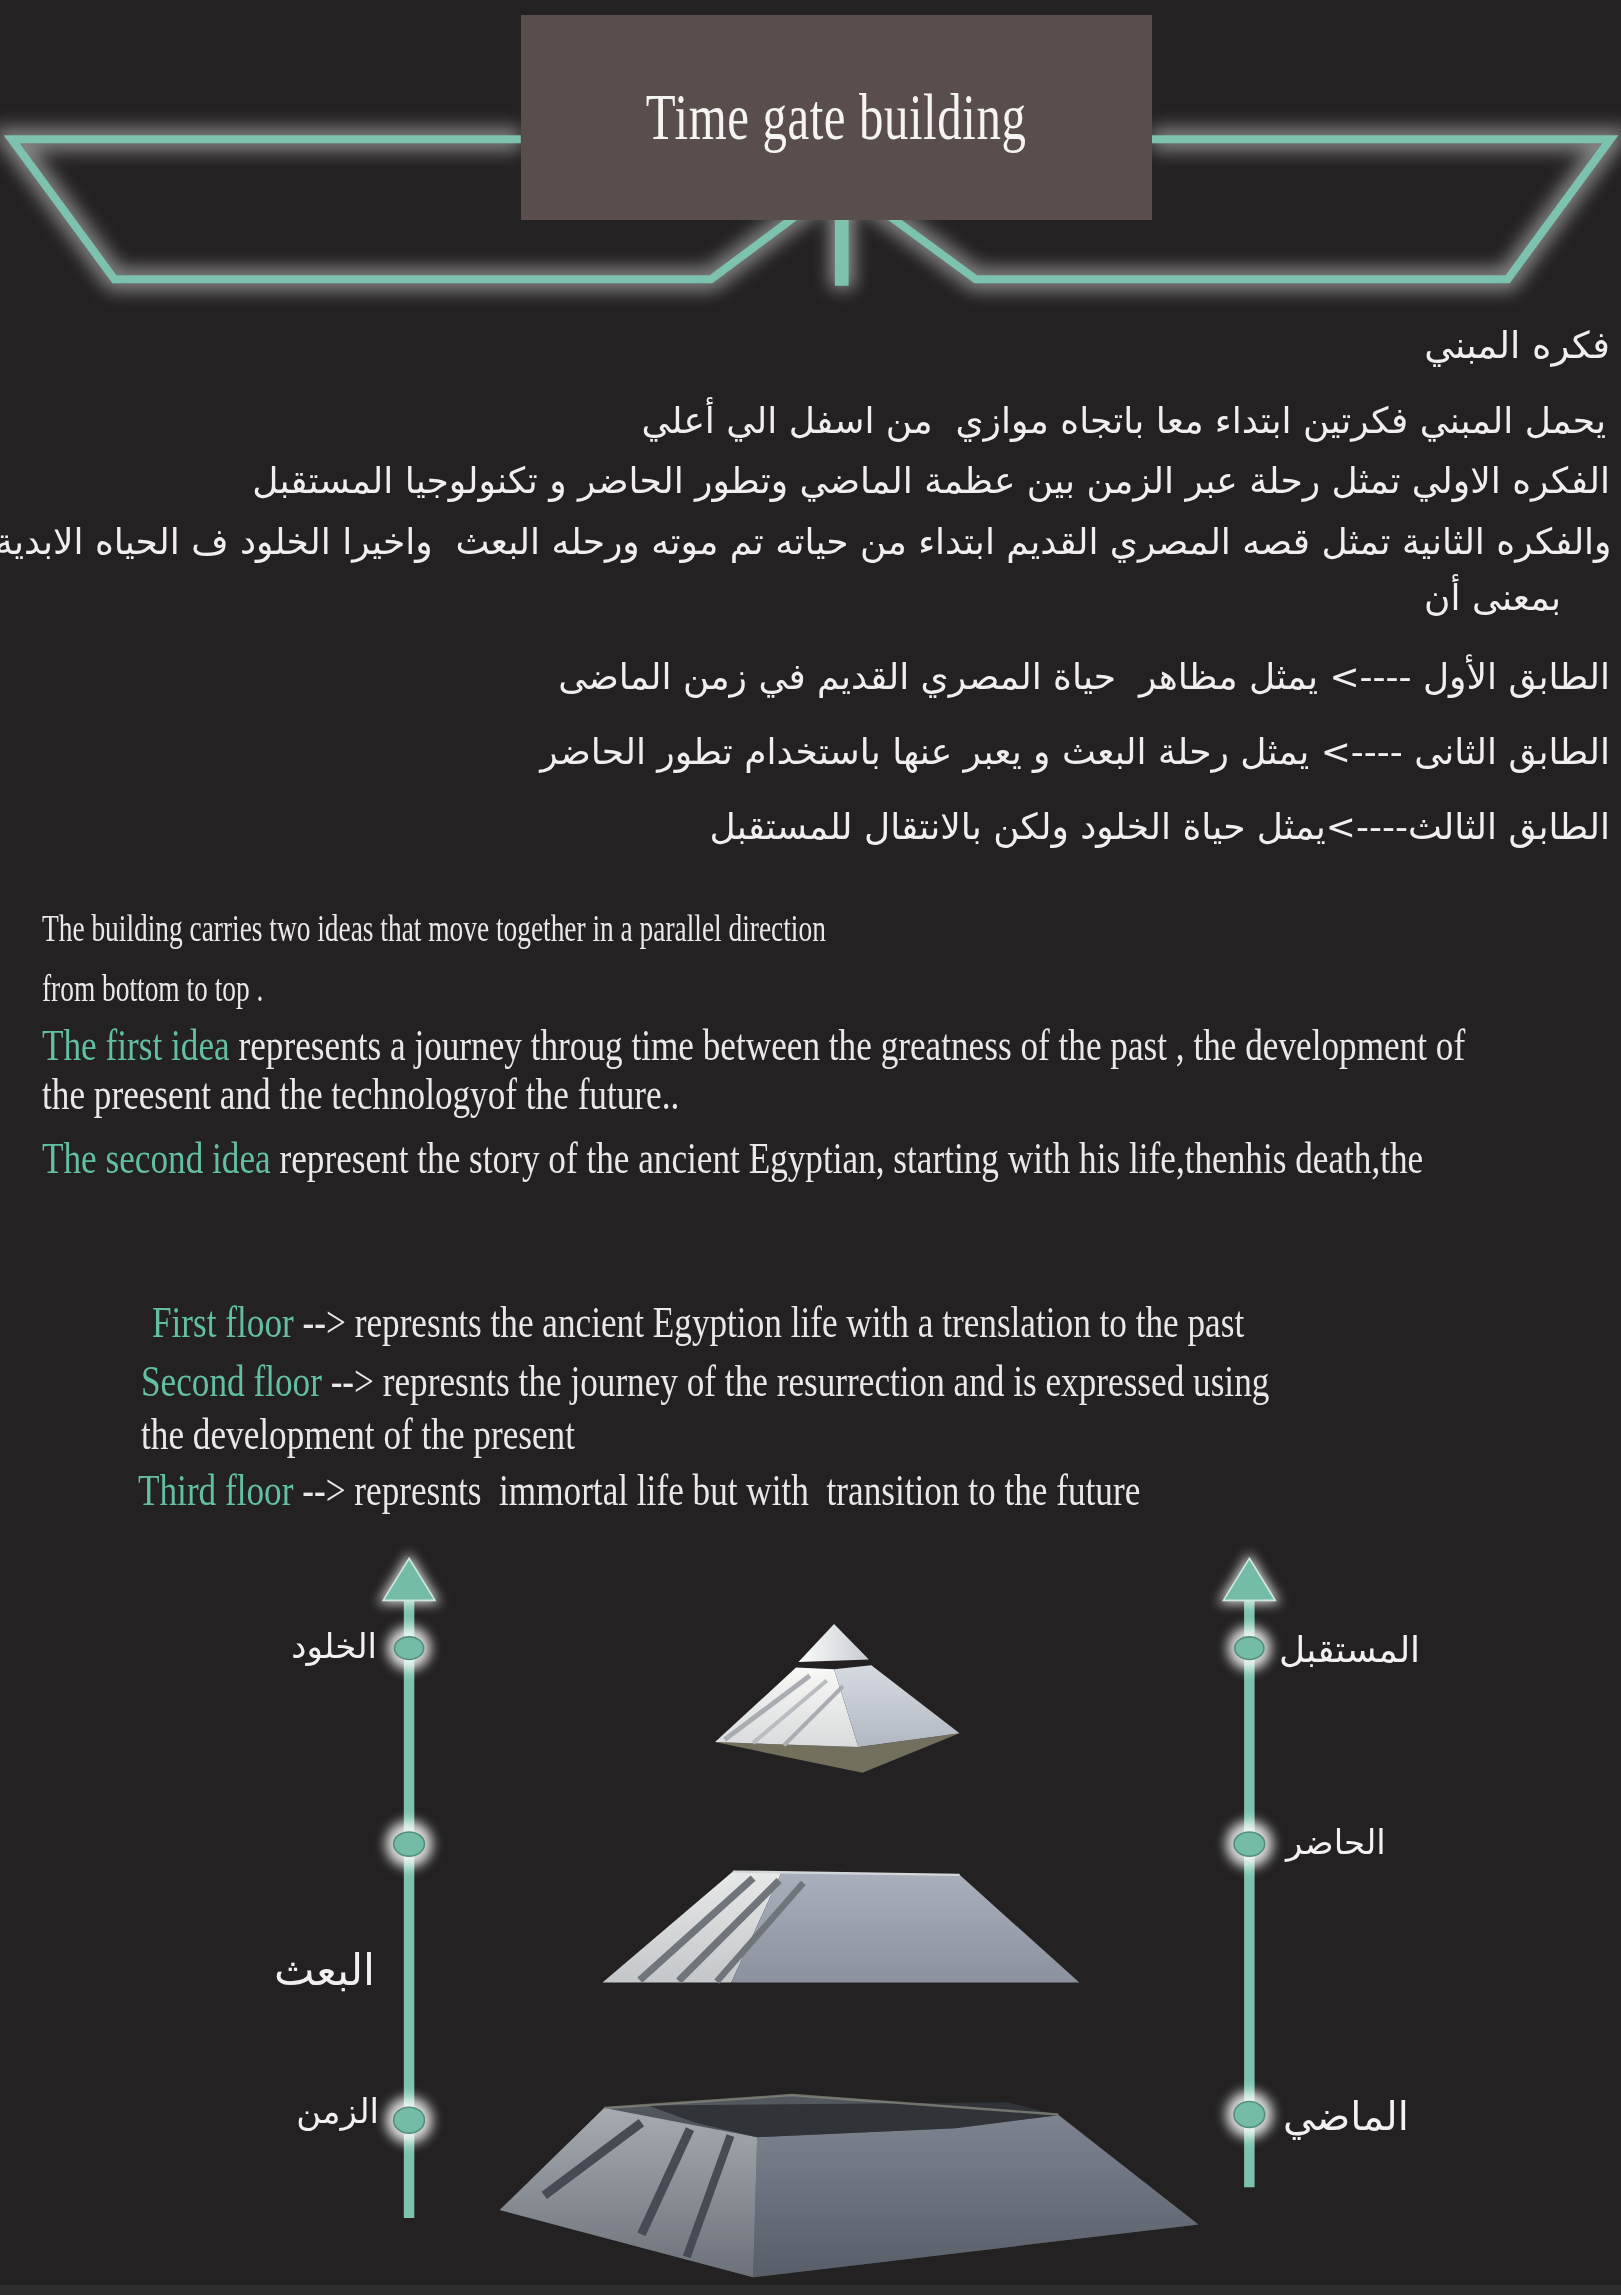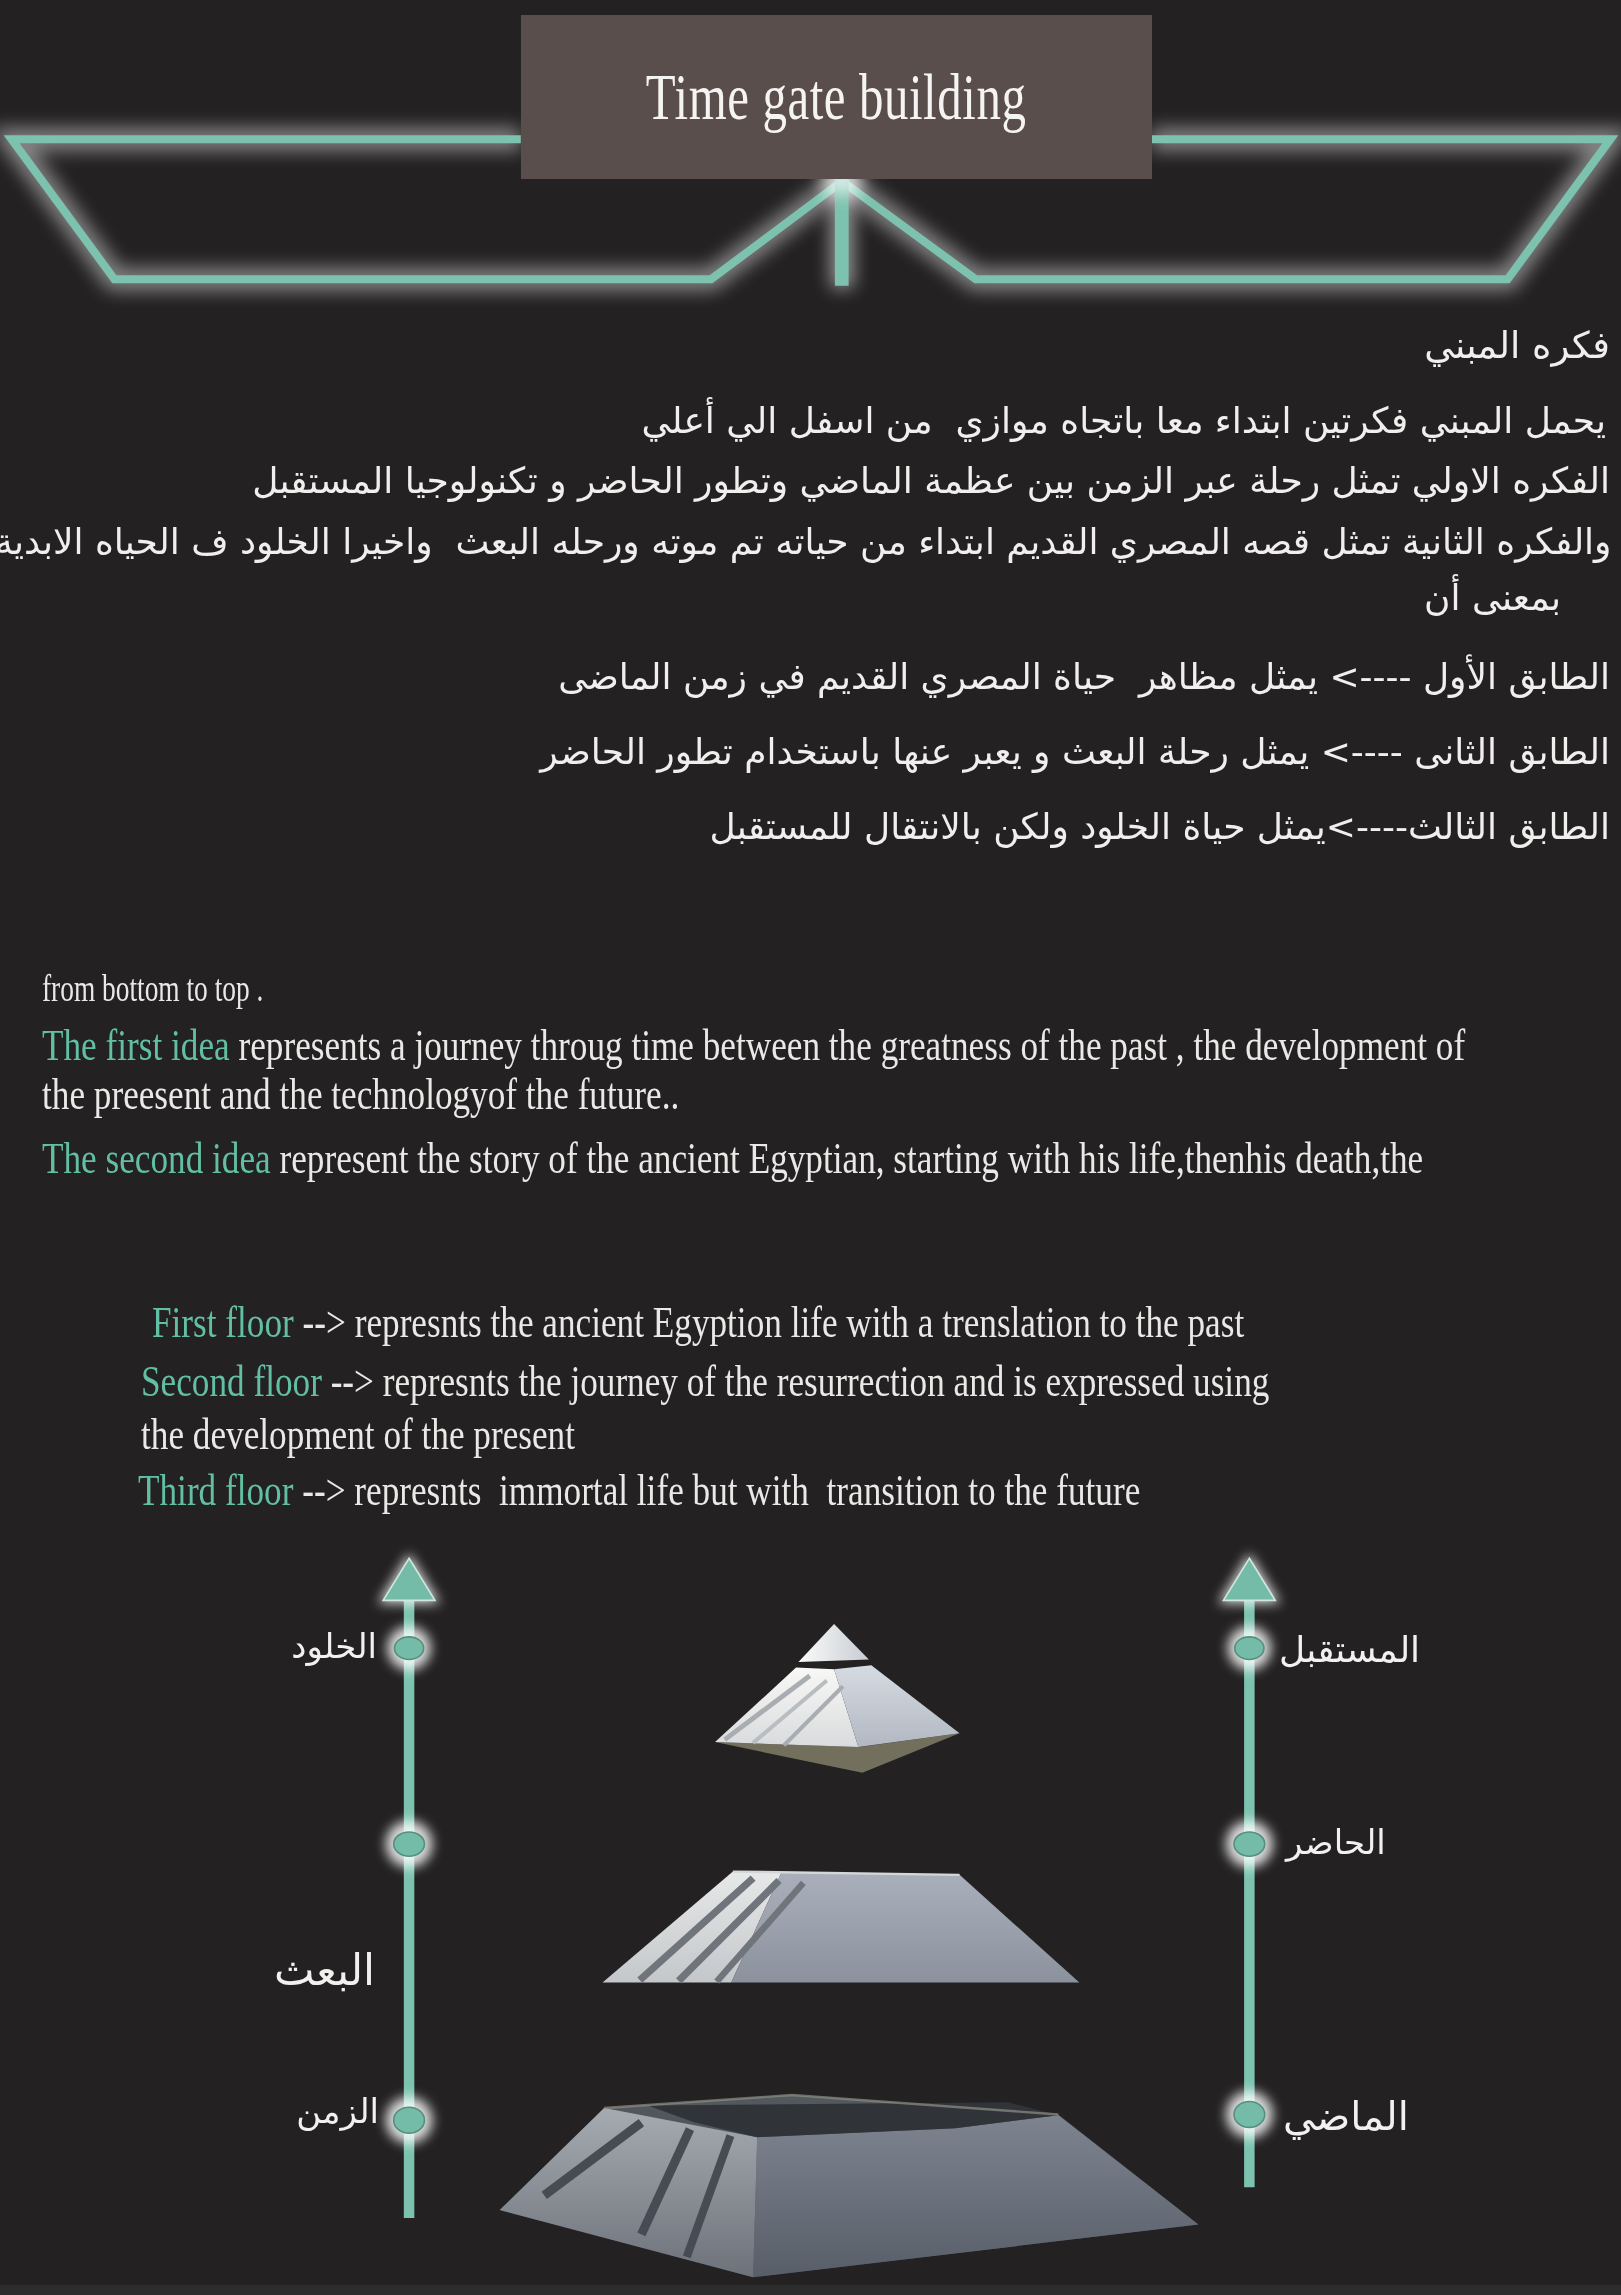--- a/index.html
+++ b/index.html
@@ -1,20 +1,20 @@
 <!DOCTYPE html>
 <html style="font-size:13px"><head>
 <meta charset="utf-8">
 <style>
   html,body{margin:0;padding:0;background:#1b1a1b;}
   .page{position:relative;width:1622px;height:2295px;background:#232122;overflow:hidden;
         font-family:"Liberation Serif","DejaVu Serif",serif;}
   svg{position:absolute;left:0;top:0;}
   
-  .title-box{position:absolute;left:521px;top:14.6px;width:631px;height:164px;background:#594e4c;
+  .title-box{position:absolute;left:521px;top:14.6px;width:631px;height:205px;background:#594e4c;
              display:flex;align-items:center;justify-content:center;z-index:3;}
   .title-text{display:inline-block;transform:scaleX(.74);transform-origin:50% 50%;
               font-size:66px;color:#f6f4f3;letter-spacing:0.8px;white-space:pre;}
   
   .ar{position:absolute;direction:rtl;color:#f1efee;font-family:"DejaVu Sans",sans-serif;
       white-space:pre;z-index:4;text-align:left;}
   .ar.h{font-size:37px;}
   .ar.b{font-size:36px;}
   
   .en{position:absolute;color:#ebe9e7;z-index:4;white-space:pre;}
@@ -144,20 +144,22 @@
 
   <div class="ar h" style="top:324px;right:12px;">فكره المبني</div>
   <div class="ar b" style="top:400px;right:16px;">يحمل المبني فكرتين ابتداء معا باتجاه موازي  من اسفل الي أعلي</div>
   <div class="ar b" style="top:460px;right:12px;">الفكره الاولي تمثل رحلة عبر الزمن بين عظمة الماضي وتطور الحاضر و تكنولوجيا المستقبل</div>
   <div class="ar b" style="top:521px;right:10.5px;">والفكره الثانية تمثل قصه المصري القديم ابتداء من حياته تم موته ورحله البعث  واخيرا الخلود ف الحياه الابدية</div>
   <div class="ar b" style="top:577px;right:61px;">بمعنى أن</div>
   <div class="ar b" style="top:656px;right:12px;">الطابق الأول ----&gt; يمثل مظاهر  حياة المصري القديم في زمن الماضى</div>
   <div class="ar b" style="top:731px;right:12px;">الطابق الثانى ----&gt; يمثل رحلة البعث و يعبر عنها باستخدام تطور الحاضر</div>
   <div class="ar b" style="top:806px;right:12px;">الطابق الثالث----&gt;يمثل حياة الخلود ولكن بالانتقال للمستقبل</div>
 
+  <div class="en s46" style="top:891px;left:29px;">
+    <span class="cond">The building carries two ideas that move together in a parallel direction</span></div>
   <div class="en s46" style="top:951px;left:29px;">
     <span class="cond">from bottom to top .</span></div>
 
   <div class="en s54" style="top:1004px;left:29px;">
     <span class="cond"><span class="hl">The first idea</span><span> represents a journey throug time between the greatness of the past , the development of</span></span></div>
   <div class="en s54" style="top:1053px;left:29px;">
     <span class="cond">the preesent and the technologyof the future..</span></div>
 
   <div class="en s54" style="top:1117px;left:29px;">
     <span class="cond"><span class="hl">The second idea</span><span> represent the story of the ancient Egyptian, starting with his life,thenhis death,the</span></span></div>

